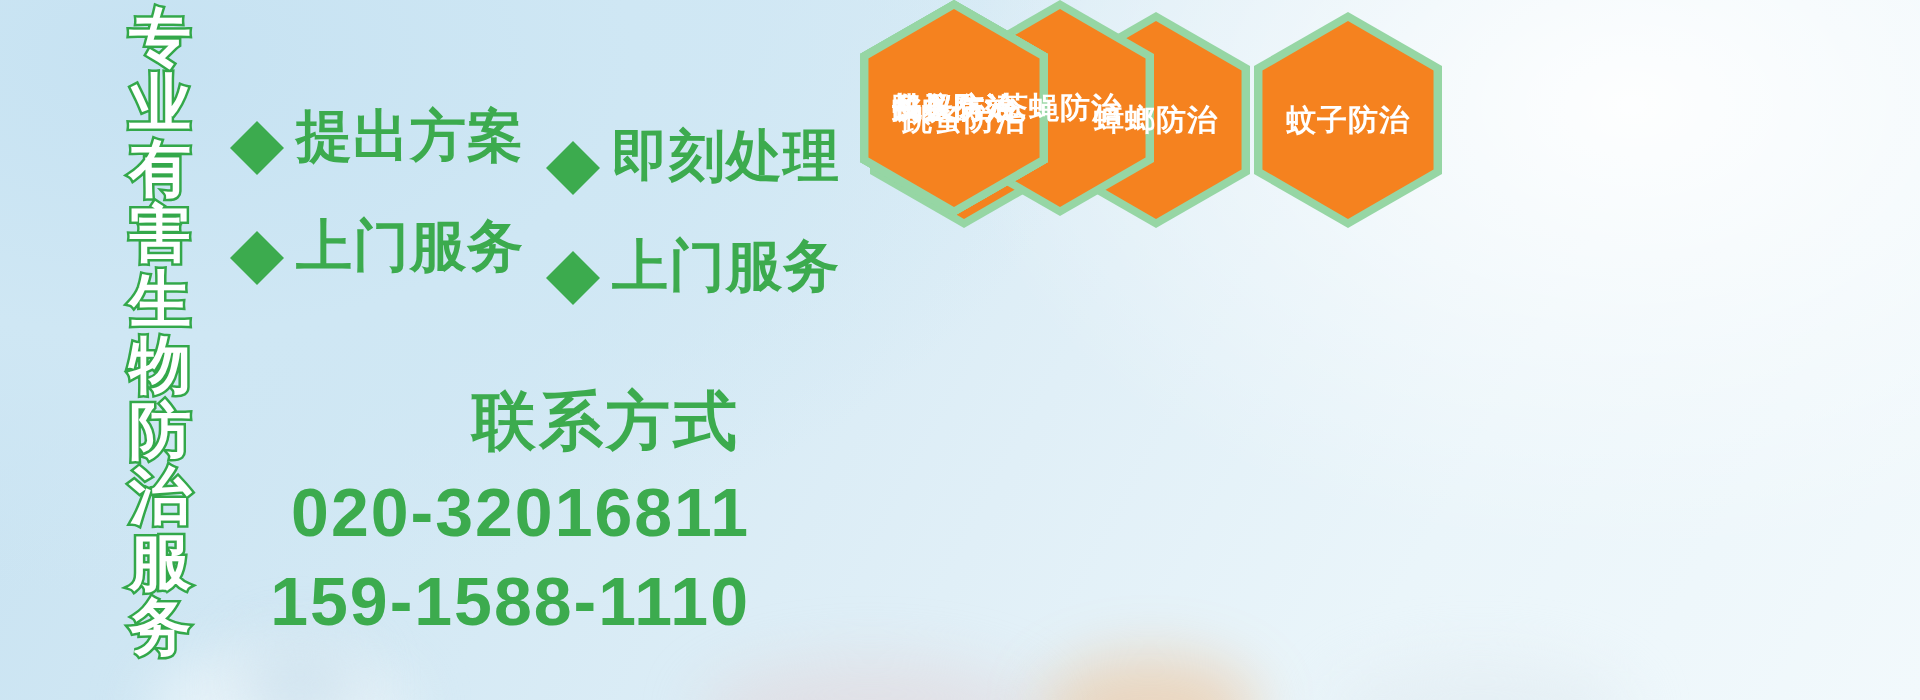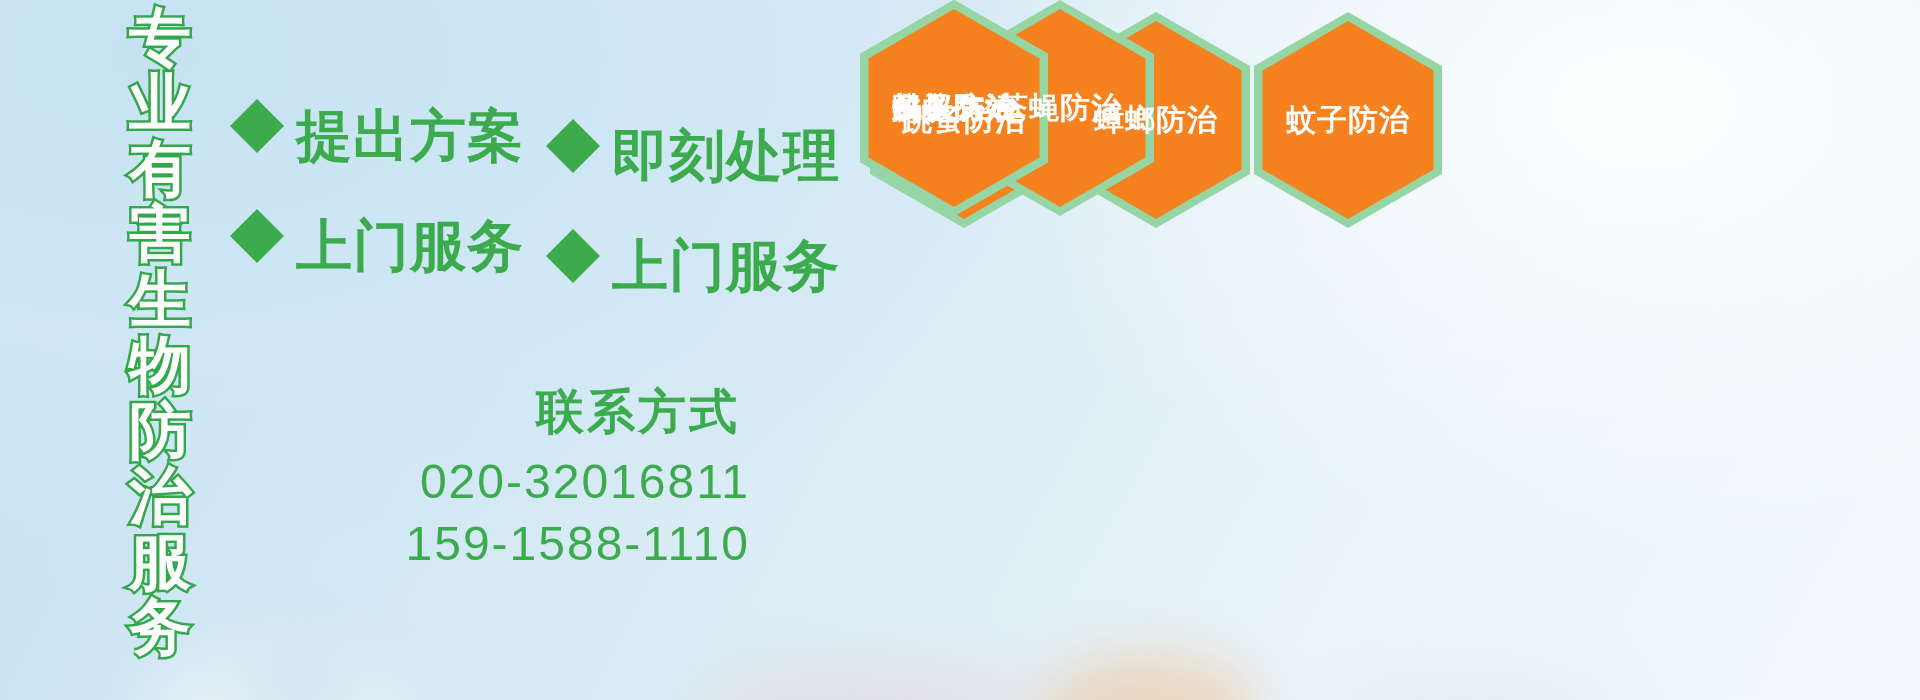--- a/index.html
+++ b/index.html
@@ -67,21 +67,21 @@
     top: 82px;
     width: 640px;
   }
   .feature-row {
     display: flex;
     align-items: center;
     height: 110px;
   }
   .feature-item {
     display: flex;
-    align-items: flex-start;
+    align-items: flex-end;
   }
   .feature-item + .feature-item { margin-left: 22px; margin-top: 40px; }
   .diamond {
     width: 0; height: 0;
     border: 27px solid transparent;
     border-bottom-color: #3cab4e;
     position: relative;
     top: -27px;
     margin-right: 12px;
     flex: 0 0 auto;
@@ -104,30 +104,30 @@
 
   
   #contact {
     position: absolute;
     left: 230px;
     top: 386px;
     width: 520px;
     text-align: right;
   }
   #contact-label {
-    font-size: 48px;
+    font-size: 64px;
     font-weight: 700;
     color: #3cab4e;
     letter-spacing: 3px;
     line-height: 1.1;
     padding-right: 10px;
   }
   .phone {
-    font-size: 48px;
-    font-weight: 400;
+    font-size: 68px;
+    font-weight: 700;
     color: #3cab4e;
     letter-spacing: 2px;
     line-height: 1.3;
     white-space: nowrap;
   }
   .phone.p1 { margin-top: 12px; }
 
   
   #honeycomb {
     position: absolute;

